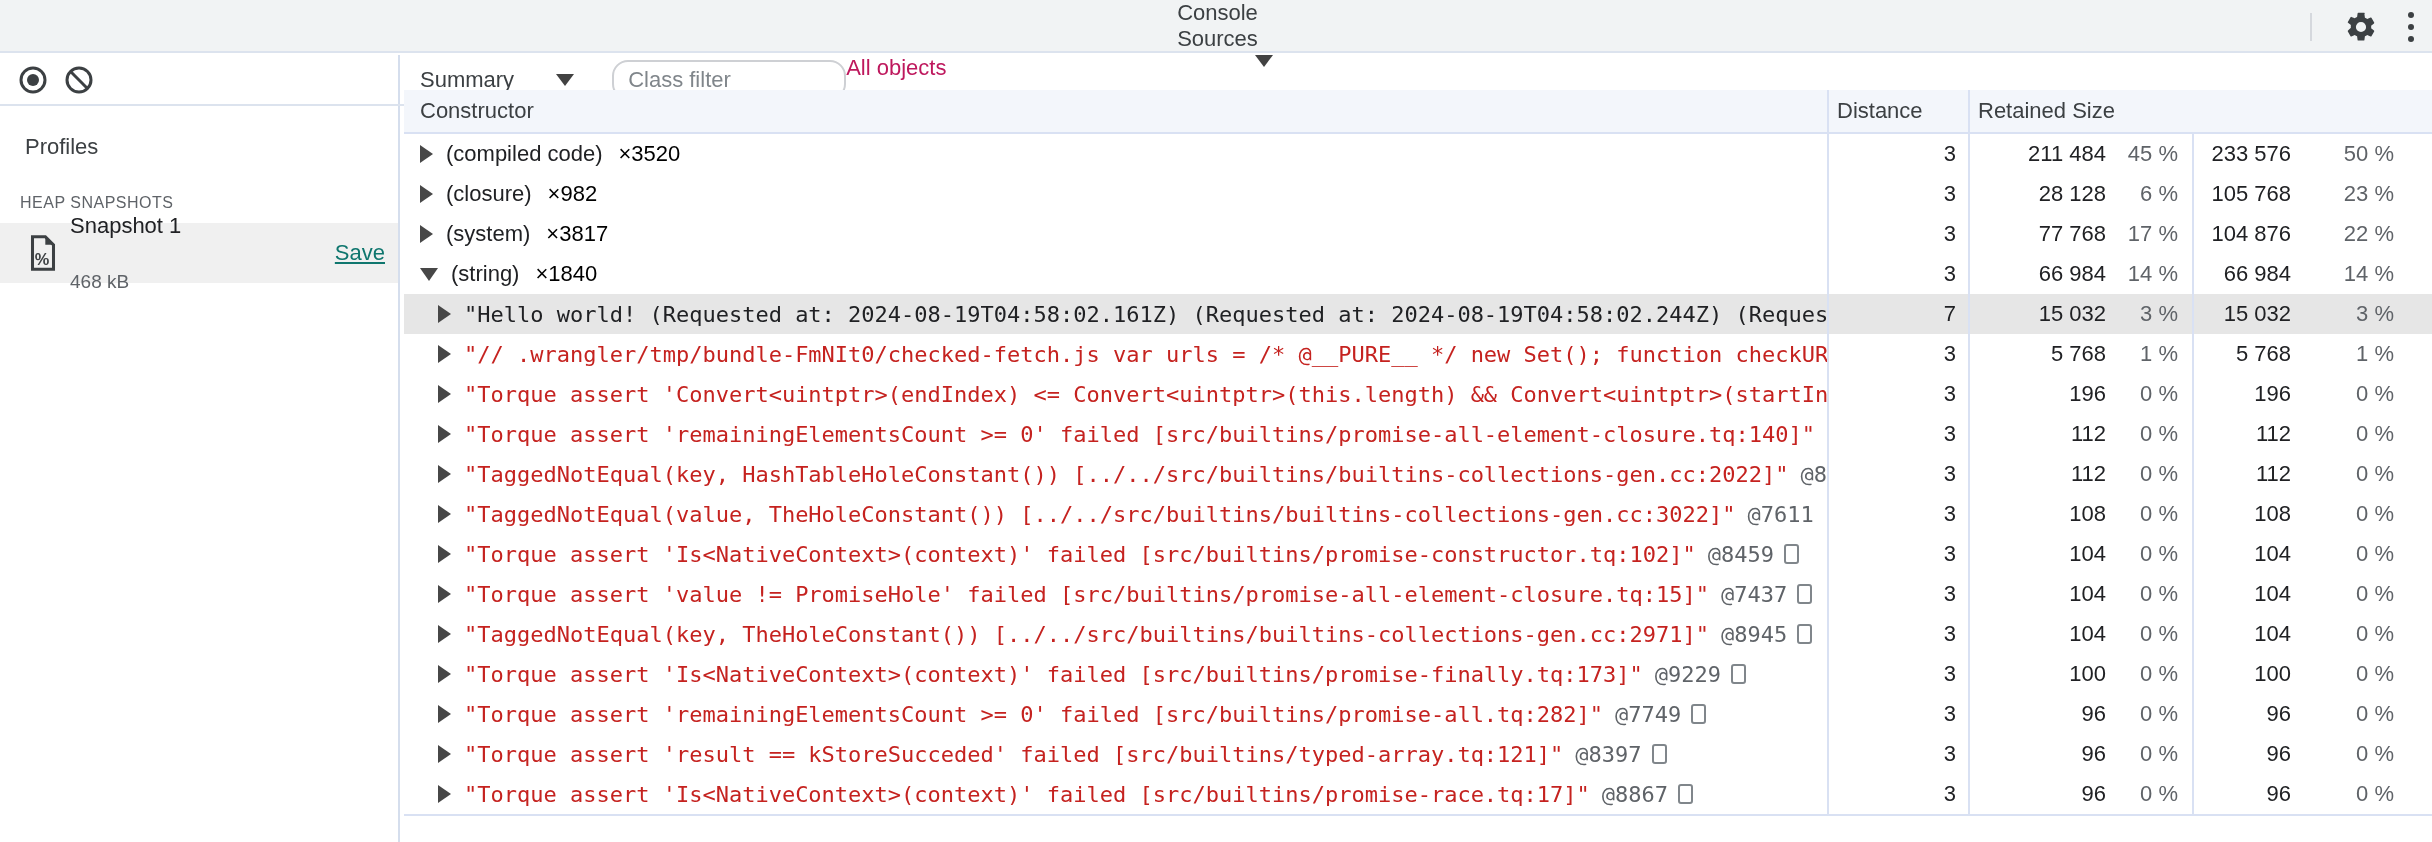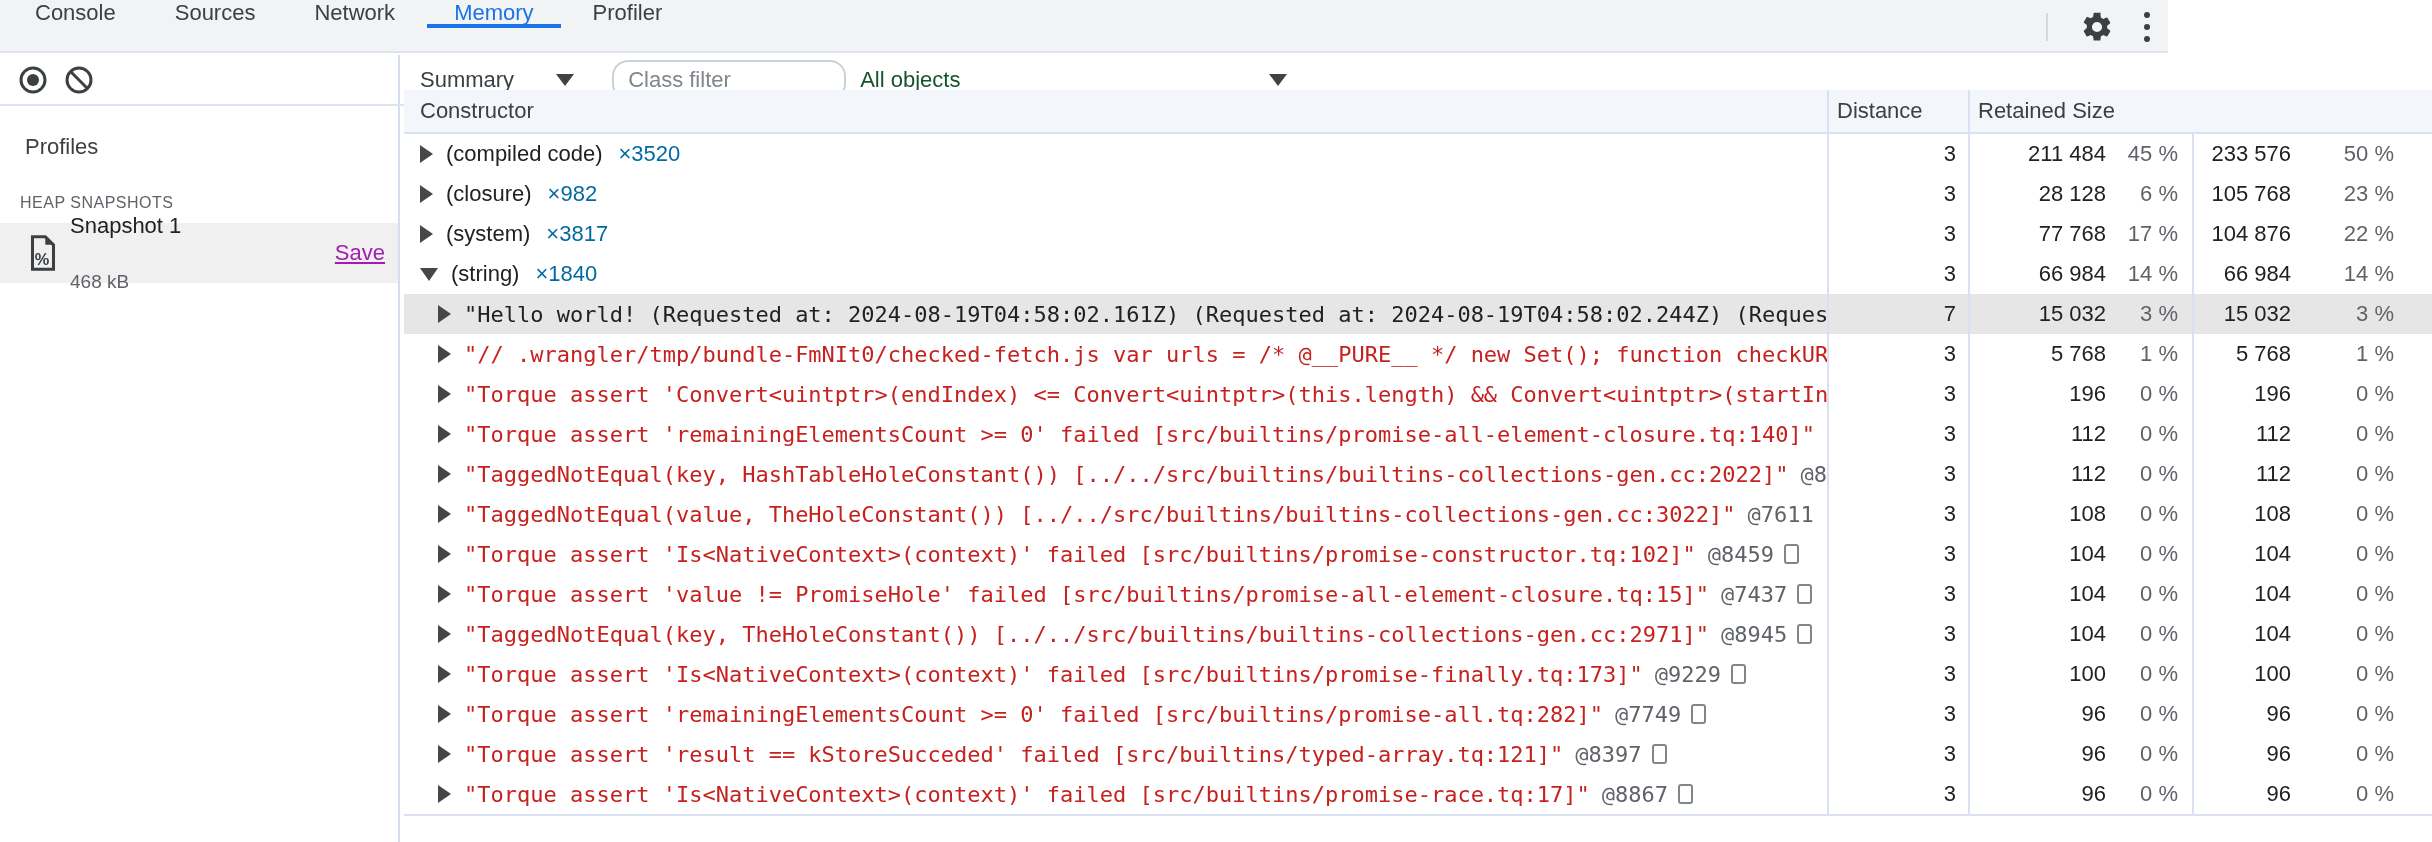--- a/index.html
+++ b/index.html
@@ -1,22 +1,22 @@
 <!DOCTYPE html>
 <html><head>
 <meta charset="utf-8">
 <style>
   * { margin:0; padding:0; box-sizing:border-box; }
   html,body { width:2432px; height:842px; overflow:hidden; background:#fff;
               font-family:"Liberation Sans", sans-serif; color:#202124; }
 
   
-  .tabbar { position:absolute; left:0; top:0; width:2168px; height:53px;
+  .tabbar { position:absolute; left:0; top:0; width:2432px; height:53px;
             background:#f1f3f4; border-bottom:2px solid #dce3ee;
-            display:flex; align-items:flex-start; padding-left:8px; }
+            display:flex; align-items:center; padding-left:8px;flex-direction:column; }
   .tab { position:relative; display:flex; align-items:center; padding:0 27px;
          margin-right:5px; font-size:22px; color:#3c4043; cursor:default; }
   .tab.selected { color:#1a73e8; }
   .tab.selected::after { content:""; position:absolute; left:0; right:0; bottom:-2px;
                          height:4px; background:#1a73e8; }
   .tabbar-right { position:absolute; right:14px; top:0; height:53px;
                   display:flex; align-items:center; gap:26px; }
   .vdivider { width:2px; height:28px; background:#d5d8dd; margin-right:6px; }
   .dots-icon { display:flex; flex-direction:column; gap:6px; padding:4px; }
   .dots-icon i { width:6px; height:6px; border-radius:50%; background:#3c4043; }
@@ -32,37 +32,37 @@
   .summary-select { display:flex; align-items:center; margin-left:18px; font-size:22px;
                     color:#3c4043; }
   .dd-arrow { width:0; height:0; border-left:9px solid transparent;
               border-right:9px solid transparent; border-top:12px solid #424242;
               display:inline-block; }
   .summary-select .dd-arrow { margin-left:42px; }
   .class-filter { margin-left:38px; width:234px; height:40px; border:2px solid #ced0d4;
                   border-radius:16px; font-size:22px; padding:0 14px;
                   font-family:"Liberation Sans",sans-serif; color:#202124; outline:none; }
   .class-filter::placeholder { color:#80868b; }
-  .allobjects-select { position:relative; margin-left:14px; width:445px; height:100%;
-                       display:flex; align-items:center; font-size:22px; color:#14532d; }
+  .allobjects-select { position:relative; width:445px; height:100%;
+                       display:flex; align-items:flex-start; font-size:22px; color:#be185d; }
   .allobjects-select .dd-arrow { position:absolute; right:18px; }
 
   
   .sidebar { position:absolute; left:0; top:106px; width:400px; bottom:0;
              border-right:2px solid #d5deed; background:#fff; }
   .profiles-title { margin:28px 0 0 25px; font-size:22px; color:#3c4043; }
   .section-title { margin:34px 0 0 20px; font-size:16px; color:#5f6368;
                    letter-spacing:0.5px; }
   .snapshot-item { position:absolute; left:0; top:117px; width:398px; height:60px;
                    background:#f0f0f0; display:flex; align-items:center; }
   .snapshot-icon { margin-left:29px; flex:0 0 auto; }
   .snapshot-meta { margin-left:13px; display:flex; flex-direction:column; }
   .snapshot-name { font-size:22px; color:#202124; line-height:26px; }
   .snapshot-size { font-size:19px; color:#5f6368; line-height:22px;margin-top:32px; }
-  .save-link { margin-left:auto; margin-right:13px; font-size:22px; color:#a21caf;
+  .save-link { margin-left:auto; margin-right:13px; font-size:22px; color:#0f766e;
                text-decoration:underline; cursor:pointer; }
 
   
   .grid { position:absolute; left:404px; top:90px; width:2028px; }
   .grid-header { display:flex; height:44px; background:#f3f6fb;
                  border-bottom:2px solid #d9e1f3; font-size:22px; color:#3c4043; }
   .grid-header .hcell { display:flex; align-items:center; }
   .h-ctor { flex:0 0 1423px; padding-left:16px; }
   .h-dist { flex:0 0 141px; border-left:2px solid #d9e1f3; padding-left:8px; }
   .h-shallow { flex:0 0 224px; border-left:2px solid #d9e1f3; padding-left:8px; }
@@ -80,21 +80,21 @@
   .num { flex:1; text-align:right; font-size:22px; color:#202124; white-space:pre; }
   .pct { flex:0 0 72px; text-align:right; font-size:22px; color:#5f6368; white-space:pre; }
 
   .tri { width:0; height:0; border-top:9px solid transparent;
          border-bottom:9px solid transparent; border-left:13px solid #474747;
          flex:0 0 auto; margin:0 13px 0 16px; }
   .row.child .tri { margin-left:34px; }
   .tri.expanded { border-left:9px solid transparent; border-right:9px solid transparent;
                   border-top:13px solid #474747; border-bottom:none; }
   .ctor-name { font-size:22px; color:#202124; }
-  .ctor-count { font-size:22px; color:#0369a1; margin-left:16px; }
+  .ctor-count { font-size:22px; color:#000000; margin-left:16px; }
   .str { font-family:"DejaVu Sans Mono", monospace; font-size:22px; color:#c5221f;
          white-space:pre; }
   .row.selected .str { color:#202124; }
   .objid { font-family:"DejaVu Sans Mono", monospace; font-size:22px; color:#5f6368;
            margin-left:12px; white-space:pre; }
   .linkbox { flex:0 0 auto; width:15px; height:20px; border:2px solid #80868b;
              border-radius:3px; margin-left:10px; }
 </style>
 </head>
 <body>

